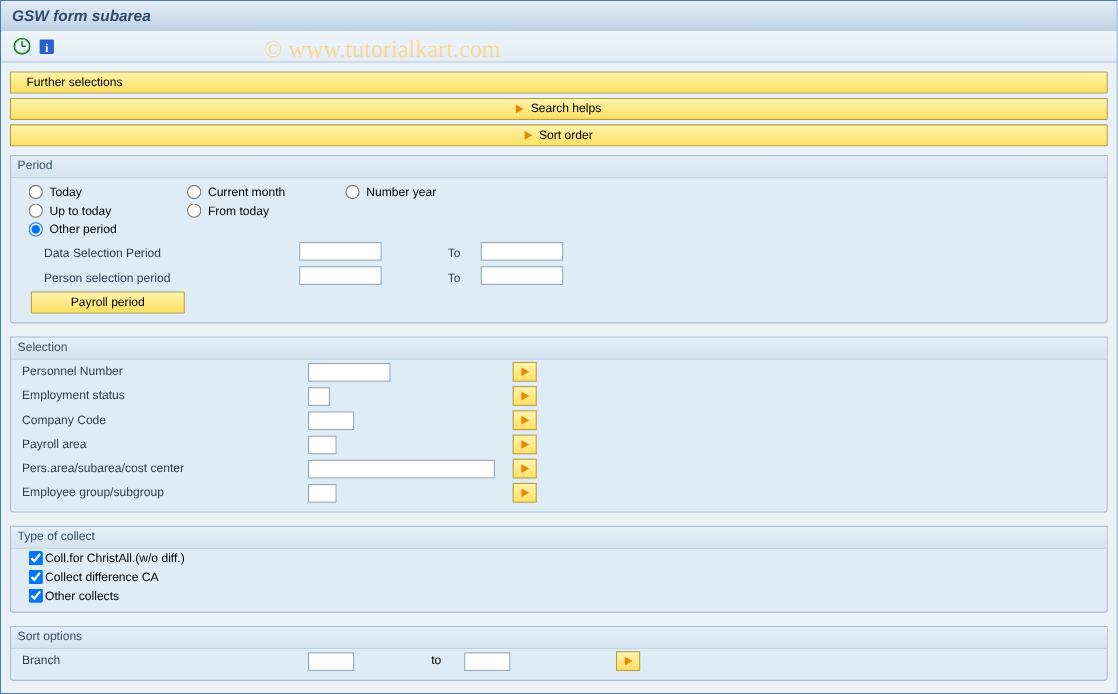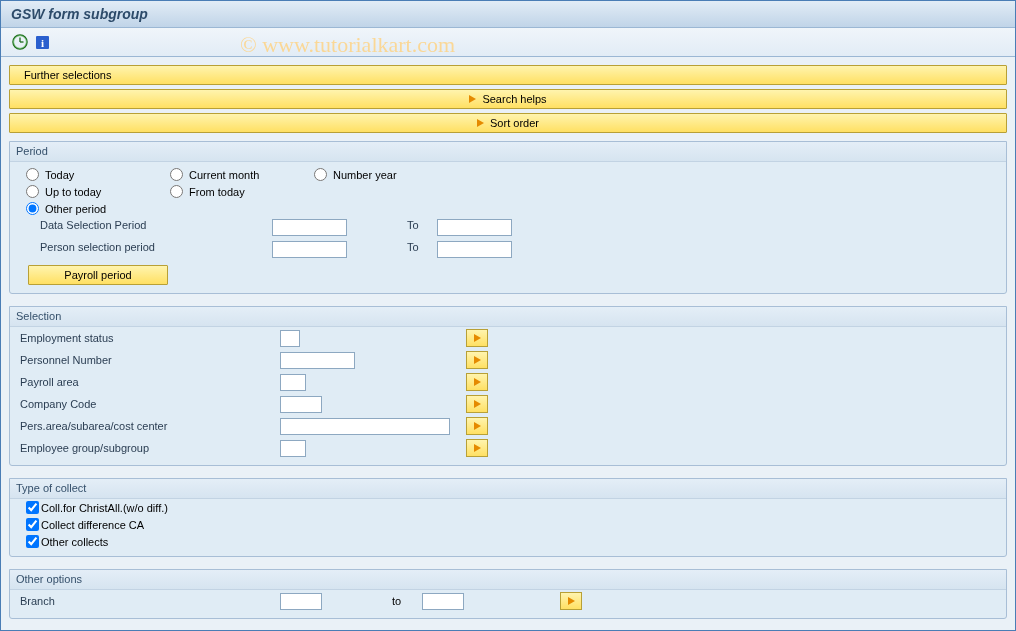--- a/index.html
+++ b/index.html
@@ -103,21 +103,21 @@
     }
     .groupbox-label {
       font-size: 11px;
       color: #35506b;
       padding: 3px 6px 4px 6px;
       background: linear-gradient(to bottom, #e4eef7, #d6e4f0);
       border-bottom: 1px solid #c2d3e3;
     }
     .row {
       display: flex;
-      align-items: flex-start;
+      align-items: flex-end;
       padding: 2px 10px;
       min-height: 22px;
     }
     .radio-row {
       display: flex;
       gap: 24px;
       padding: 2px 16px;
     }
     .radio-item {
       display: flex;
@@ -185,21 +185,21 @@
     }
     .to-spacer {
       width: 60px;
     }
     .exec-icon svg{ display:block;}
   </style>
 </head>
 <body>
 
 <div class="window">
-  <div class="title-bar">GSW form subgroup</div>
+  <div class="title-bar">GSW form subarea</div>
 
   <div class="toolbar">
     <span class="tb-icon exec-icon">
       <svg width="16" height="16" viewBox="0 0 16 16">
         <circle cx="8" cy="8" r="7" fill="none" stroke="#1b6b1b" stroke-width="1.5"></circle>
         <circle cx="8" cy="8" r="6.3" fill="none" stroke="#78c778" stroke-width="0.8"></circle>
         <line x1="8" y1="8" x2="8" y2="3.5" stroke="#1b6b1b" stroke-width="1.3"></line>
         <line x1="8" y1="8" x2="11.5" y2="8" stroke="#1b6b1b" stroke-width="1.3"></line>
       </svg>
     </span>
@@ -284,53 +284,53 @@
         <button class="sap-button" style="min-width:140px; justify-content:center;">
           <span>Payroll period</span>
         </button>
       </div>
     </div>
 
     <div class="groupbox">
       <div class="groupbox-label">Selection</div>
 
       <div class="sel-row">
+        <span class="sel-label">Personnel Number</span>
+        <div class="sel-input-area">
+            <input type="text" class="inp-sm" style="">
+          </div>
+        <button class="icon-button">
+            <span class="arrow-r"></span>
+          </button>
+      </div>
+
+      <div class="sel-row">
         <span class="sel-label">Employment status</span>
         <div class="sel-input-area">
             <input type="text" class="inp-xs" style="">
           </div>
         <button class="icon-button">
             <span class="arrow-r"></span>
           </button>
       </div>
 
       <div class="sel-row">
-        <span class="sel-label">Personnel Number</span>
-        <div class="sel-input-area">
-            <input type="text" class="inp-sm" style="">
+        <span class="sel-label">Company Code</span>
+        <div class="sel-input-area">
+            <input type="text" style="width: 42px;">
           </div>
         <button class="icon-button">
             <span class="arrow-r"></span>
           </button>
       </div>
 
       <div class="sel-row">
         <span class="sel-label">Payroll area</span>
         <div class="sel-input-area">
             <input type="text" style="width: 26px;">
-          </div>
-        <button class="icon-button">
-            <span class="arrow-r"></span>
-          </button>
-      </div>
-
-      <div class="sel-row">
-        <span class="sel-label">Company Code</span>
-        <div class="sel-input-area">
-            <input type="text" style="width: 42px;">
           </div>
         <button class="icon-button">
             <span class="arrow-r"></span>
           </button>
       </div>
 
       <div class="sel-row">
         <span class="sel-label">Pers.area/subarea/cost center</span>
         <div class="sel-input-area">
             <input type="text" class="inp-md" style="">
@@ -361,21 +361,21 @@
         <input type="checkbox" checked="" style="">
         <span>Collect difference CA</span>
       </label>
       <label class="check-item">
         <input type="checkbox" checked="" style="">
         <span>Other collects</span>
       </label>
     </div>
 
     <div class="groupbox" style="margin-bottom:0;">
-      <div class="groupbox-label">Other options</div>
+      <div class="groupbox-label">Sort options</div>
       <div class="sel-row">
         <span class="sel-label">Branch</span>
         <input type="text" style="width: 42px;">
         <span style="width:70px;"></span>
         <span style="min-width:30px;">to</span>
         <input type="text" style="width: 42px;">
         <span style="width:90px;"></span>
         <button class="icon-button">
             <span class="arrow-r"></span>
           </button>

